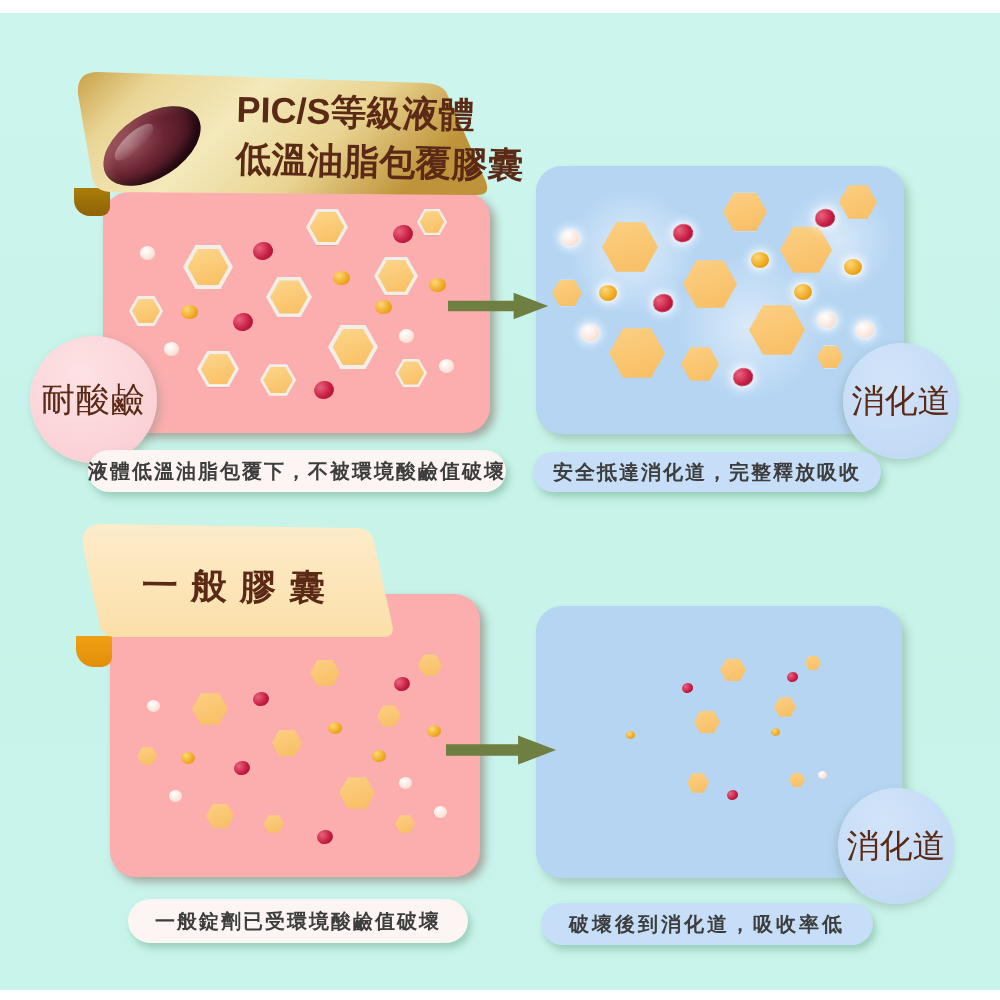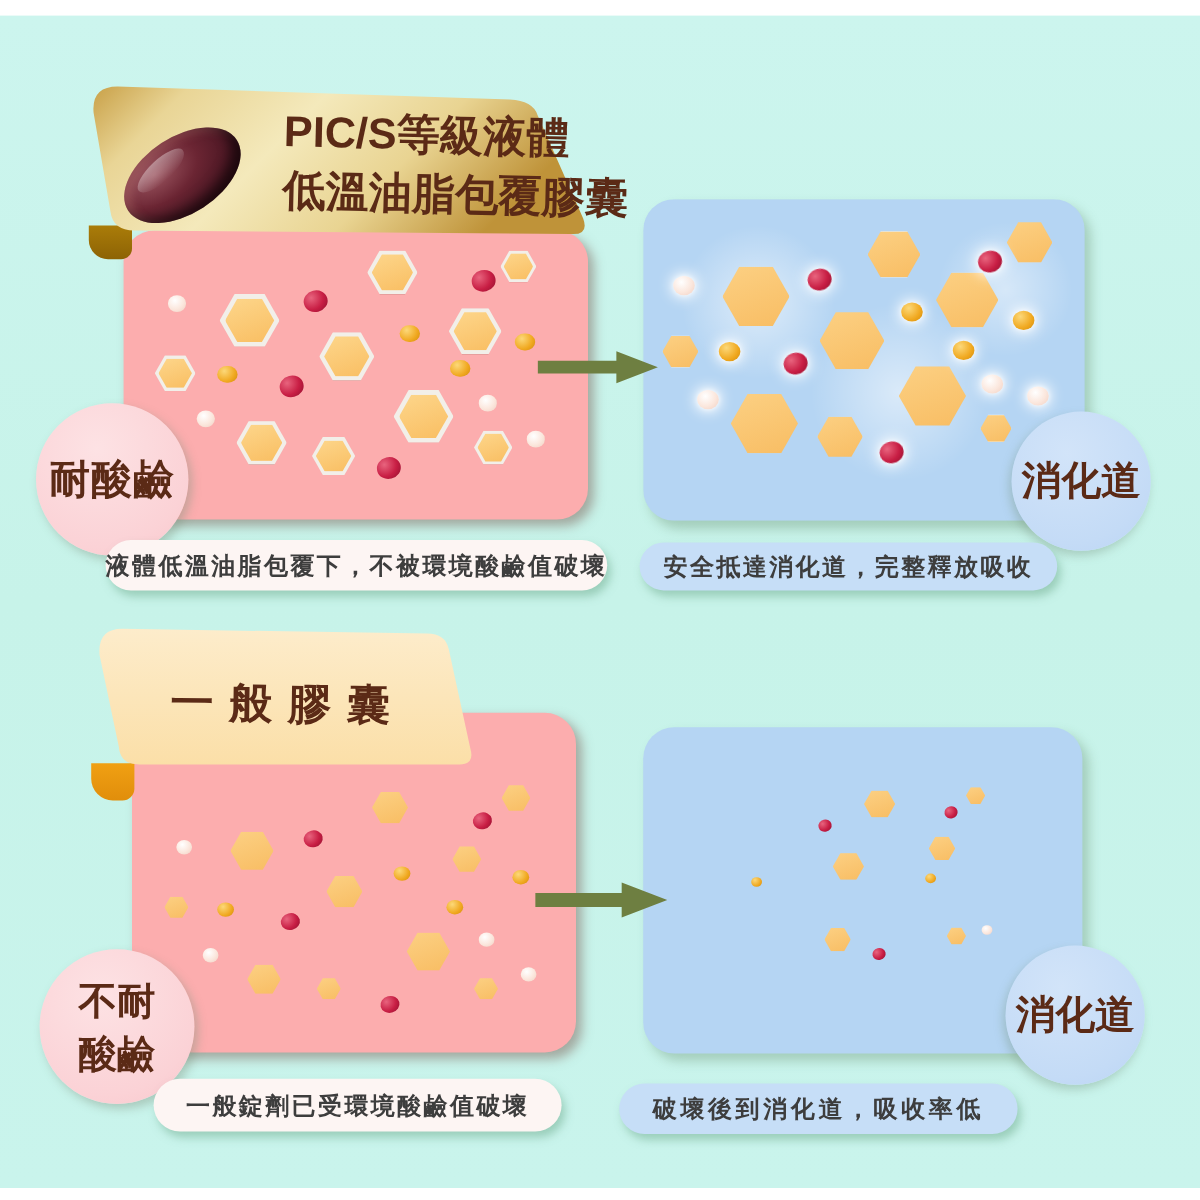--- a/index.html
+++ b/index.html
@@ -59,39 +59,39 @@
            transform:rotate(-33deg);
            background:radial-gradient(ellipse at 32% 30%, #9b5560 0%, #6b2533 38%, #451420 72%, #2f0b12 100%);
            box-shadow:inset -5px -7px 10px rgba(0,0,0,.55), inset 4px 5px 8px rgba(255,185,170,.22);}
   .capsule::after{content:'';position:absolute;left:15%;top:16%;width:46%;height:28%;
            border-radius:50%;transform:rotate(-10deg);
            background:linear-gradient(rgba(255,255,255,.38),rgba(255,255,255,0));}
 
   
   .circle{position:absolute;border-radius:50%;display:flex;flex-direction:column;
           align-items:center;justify-content:center;text-align:center;
-          color:#5b2a16;font-weight:bold;}
+          color:#5b2a16;font-weight:normal;}
   .circle-pink{background:radial-gradient(circle at 40% 30%,#fde2e4 0%,#fbd2d6 70%,#f8c6cb 100%);
                box-shadow:3px 4px 8px rgba(130,150,130,.45);}
   .circle-blue{background:radial-gradient(circle at 40% 30%,#d2e4f9 0%,#c4dbf6 70%,#bad4f4 100%);
                box-shadow:-2px 4px 8px rgba(120,150,130,.4);}
   .circle-1{left:30px;top:336px;width:127px;height:127px;font-size:34px;letter-spacing:1px;}
   .circle-2{left:843px;top:343px;width:116px;height:116px;font-size:33px;}
   .circle-3{left:33px;top:791px;width:129px;height:129px;font-size:32px;line-height:44px;}
   .circle-4{left:838px;top:788px;width:116px;height:116px;font-size:33px;}
 
   
   .pill{position:absolute;display:flex;align-items:center;justify-content:center;
         font-weight:bold;color:#3d3d3d;letter-spacing:2px;white-space:nowrap;font-family:Liberation Serif, serif;}
   .pill-white{background:#fdf5f3;box-shadow:3px 5px 7px rgba(110,170,140,.5);}
   .pill-blue{background:#c6def7;box-shadow:3px 5px 7px rgba(110,170,140,.5);}
   .pill-1{left:88px;top:450px;width:418px;height:42px;border-radius:22px;font-size:20px;}
   .pill-2{left:533px;top:452px;width:348px;height:40px;border-radius:21px;font-size:20px;}
   .pill-3{left:128px;top:899px;width:340px;height:44px;border-radius:23px;font-size:20px;}
-  .pill-4{left:516px;top:903px;width:332px;height:42px;border-radius:22px;font-size:20px;letter-spacing:3px;}
+  .pill-4{left:541px;top:903px;width:332px;height:42px;border-radius:22px;font-size:20px;letter-spacing:3px;}
 </style>
 </head>
 <body>
 
 <div class="canvas">
 
   <div class="mint"></div>
 
   <div class="box pink-box box-tp">
       <div class="hex hexc" style="left: 80px; top: 53px; width: 50px; height: 44px;">
@@ -237,24 +237,20 @@
     <path d="M 32 8 L 286 12 Q 301 12 304 25 L 322 108 Q 326 122 311 121 L 46 121 Q 30 121 29 106 L 13 30 Q 11 8 32 8 Z" fill="url(#creamGrad)"></path>
   </svg>
   <div class="banner2-text">一般膠囊</div>
 
   <div class="circle circle-pink circle-1">
     <span>耐酸鹼</span>
   </div>
   <div class="circle circle-blue circle-2">
     <span>消化道</span>
   </div>
-  <div class="circle circle-pink circle-3">
-    <span>不耐</span>
-    <span>酸鹼</span>
-  </div>
   <div class="circle circle-blue circle-4">
     <span>消化道</span>
   </div>
 
   <div class="pill pill-white pill-1">液體低溫油脂包覆下，不被環境酸鹼值破壞</div>
   <div class="pill pill-white pill-3">一般錠劑已受環境酸鹼值破壞</div>
   <div class="pill pill-blue pill-2">安全抵達消化道，完整釋放吸收</div>
   <div class="pill pill-blue pill-4">破壞後到消化道，吸收率低</div>
 
 </div>

